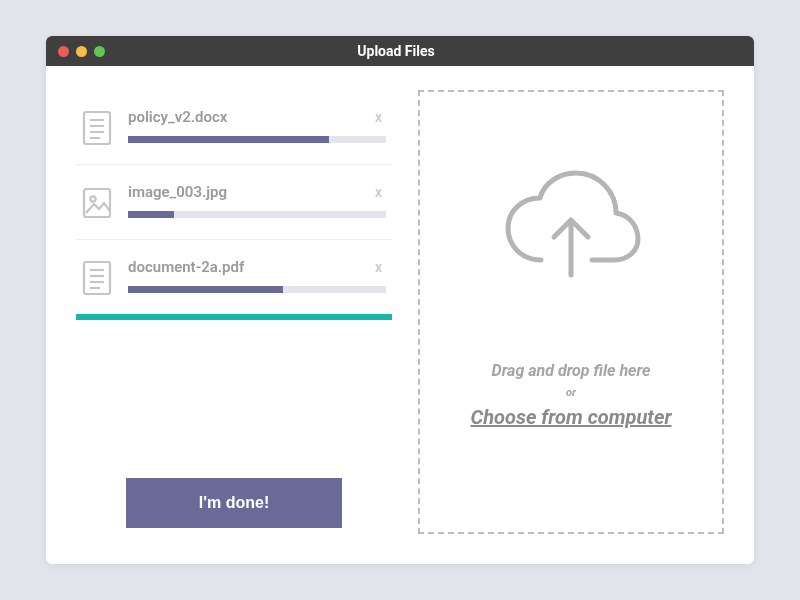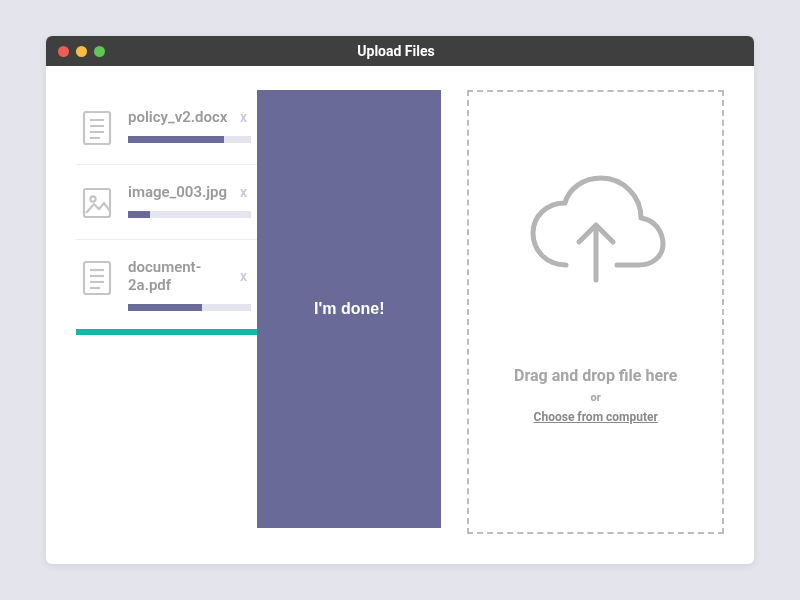--- a/index.html
+++ b/index.html
@@ -53,21 +53,21 @@
     }
     .content {
       flex: 1;
       display: flex;
       padding: 24px 30px 30px 30px;
       gap: 26px;
     }
     .left-col {
       flex: 0 0 316px;
       display: flex;
-      flex-direction: row;
+      flex-direction: column;
     }
     .file-list {
       display: flex;
       flex-direction: column;
     }
     .file-row {
       display: flex;
       align-items: flex-start;
       gap: 16px;
       padding: 18px 6px 18px 6px;
@@ -116,33 +116,34 @@
       background: #6a6a99;
     }
     .spacer { flex: 1; }
     .done-button {
       background: #6a6a99;
       color: #ffffff;
       border: none;
       font-size: 16px;
       font-weight: 700;
       padding: 16px 0;
-      width: 193px;
+      width: 216px;
       margin: 0 auto 6px auto;
       cursor: pointer;
     }
     .drop-zone {
       flex: 1;
       border: 2px dashed #bdbdbd;
       display: flex;
       flex-direction: column;
       align-items: center;
       justify-content: center;
       gap: 6px;
       padding: 20px;
+      font-style: italic;
     }
     .cloud-icon {
       width: 150px;
       height: 130px;
       color: #b5b5b5;
       margin-bottom: 60px;
       margin-top: -30px;
     }
     .drop-text {
       color: #a5a5a5;
@@ -152,21 +153,21 @@
     }
     .drop-or {
       color: #a5a5a5;
       font-weight: 700;
       font-size: 11px;
       text-align: center;
     }
     .choose-link {
       color: #8a8a8a;
       font-weight: 700;
-      font-size: 12px;
+      font-size: 20px;
       text-decoration: underline;
       cursor: pointer;
       text-align: center;
     }
   </style>
 </head>
 <body>
 
 <div class="window">
   <div class="titlebar">

